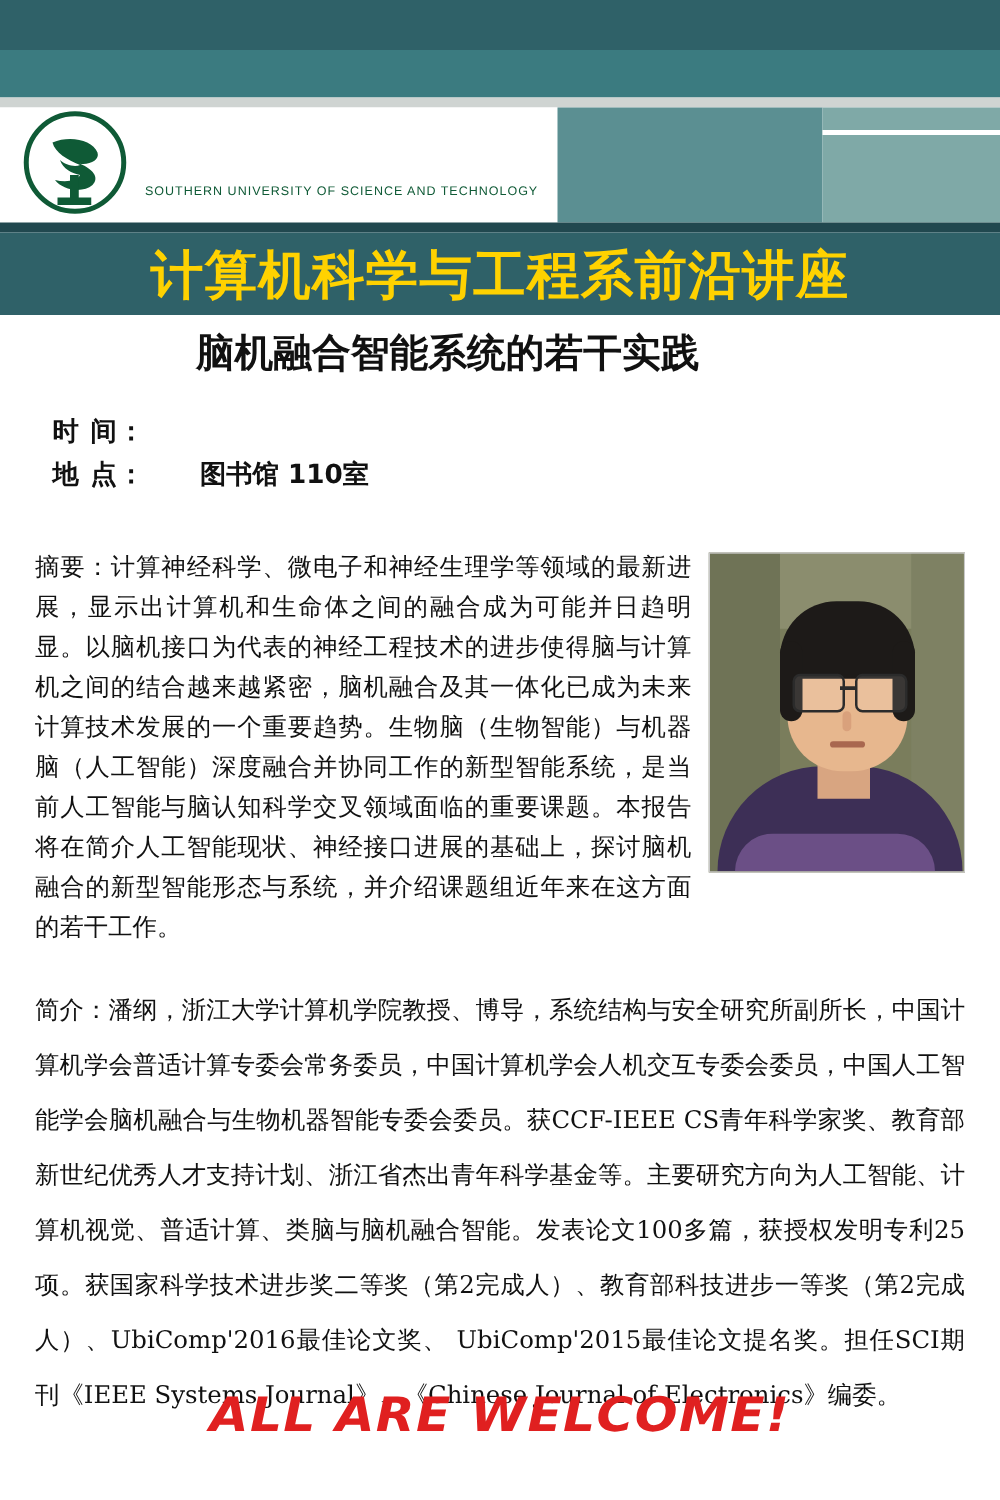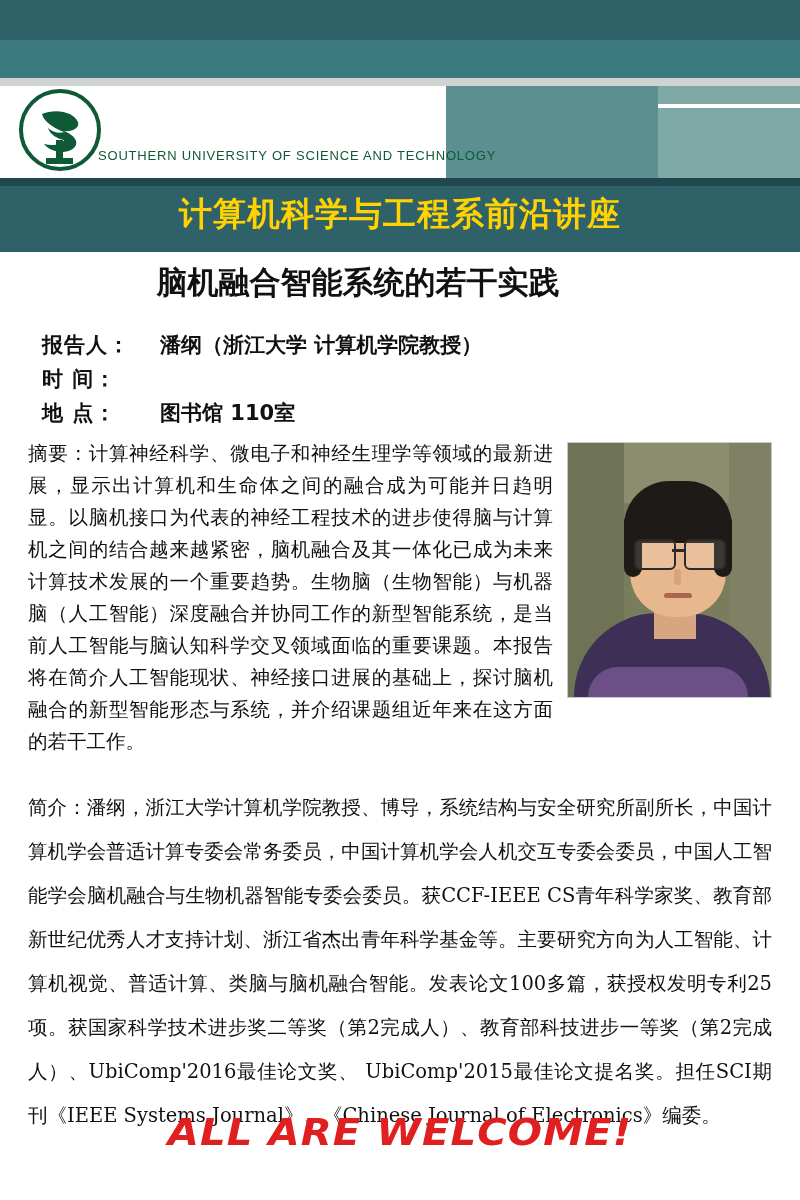--- a/index.html
+++ b/index.html
@@ -102,35 +102,35 @@
     left: 96px; top: -2px;
     font-family: "DejaVu Sans", sans-serif;
     font-size: 47px;
     font-weight: bold;
     color: #0f5a36;
     letter-spacing: 2px;
     white-space: nowrap;
   }
   .logo-sub {
     position: absolute;
-    left: 80px; top: 60px;
+    left: 98px; top: 60px;
     font-family: "Liberation Sans", sans-serif;
-    font-size: 13px;
+    font-size: 10px;
     letter-spacing: 0.8px;
     color: #0f5a36;
     white-space: nowrap;
   }
   
   .main-title {
     position: absolute;
     left: 0; top: 192px;
     width: 800px;
     text-align: center;
     font-family: "DejaVu Sans", sans-serif;
-    font-size: 33px;
+    font-size: 42px;
     font-weight: bold;
     color: #ffd200;
     letter-spacing: 1px;
   }
   .sub-title {
     position: absolute;
     left: 0; top: 262px;
     width: 716px;
     text-align: center;
     font-family: "DejaVu Sans", sans-serif;
@@ -267,24 +267,20 @@
       <rect x="38" y="52" width="7" height="22" fill="#0f5a36"></rect>
       <rect x="28" y="70" width="27" height="6" fill="#0f5a36"></rect>
     </svg>
     <div class="logo-sub">SOUTHERN UNIVERSITY OF SCIENCE AND TECHNOLOGY</div>
   </div>
 
   <div class="main-title">计算机科学与工程系前沿讲座</div>
   <div class="sub-title">脑机融合智能系统的若干实践</div>
 
   <div class="info">
-    <div class="info-row">
-      <div class="info-label">报告人：</div>
-      <div class="info-value">潘纲（浙江大学 计算机学院教授）</div>
-    </div>
     <div class="info-row">
       <div class="info-label">时  间：</div>
     </div>
     <div class="info-row">
       <div class="info-label">地  点：</div>
       <div class="info-value">图书馆 110室</div>
     </div>
   </div>
 
   <div class="abstract">

